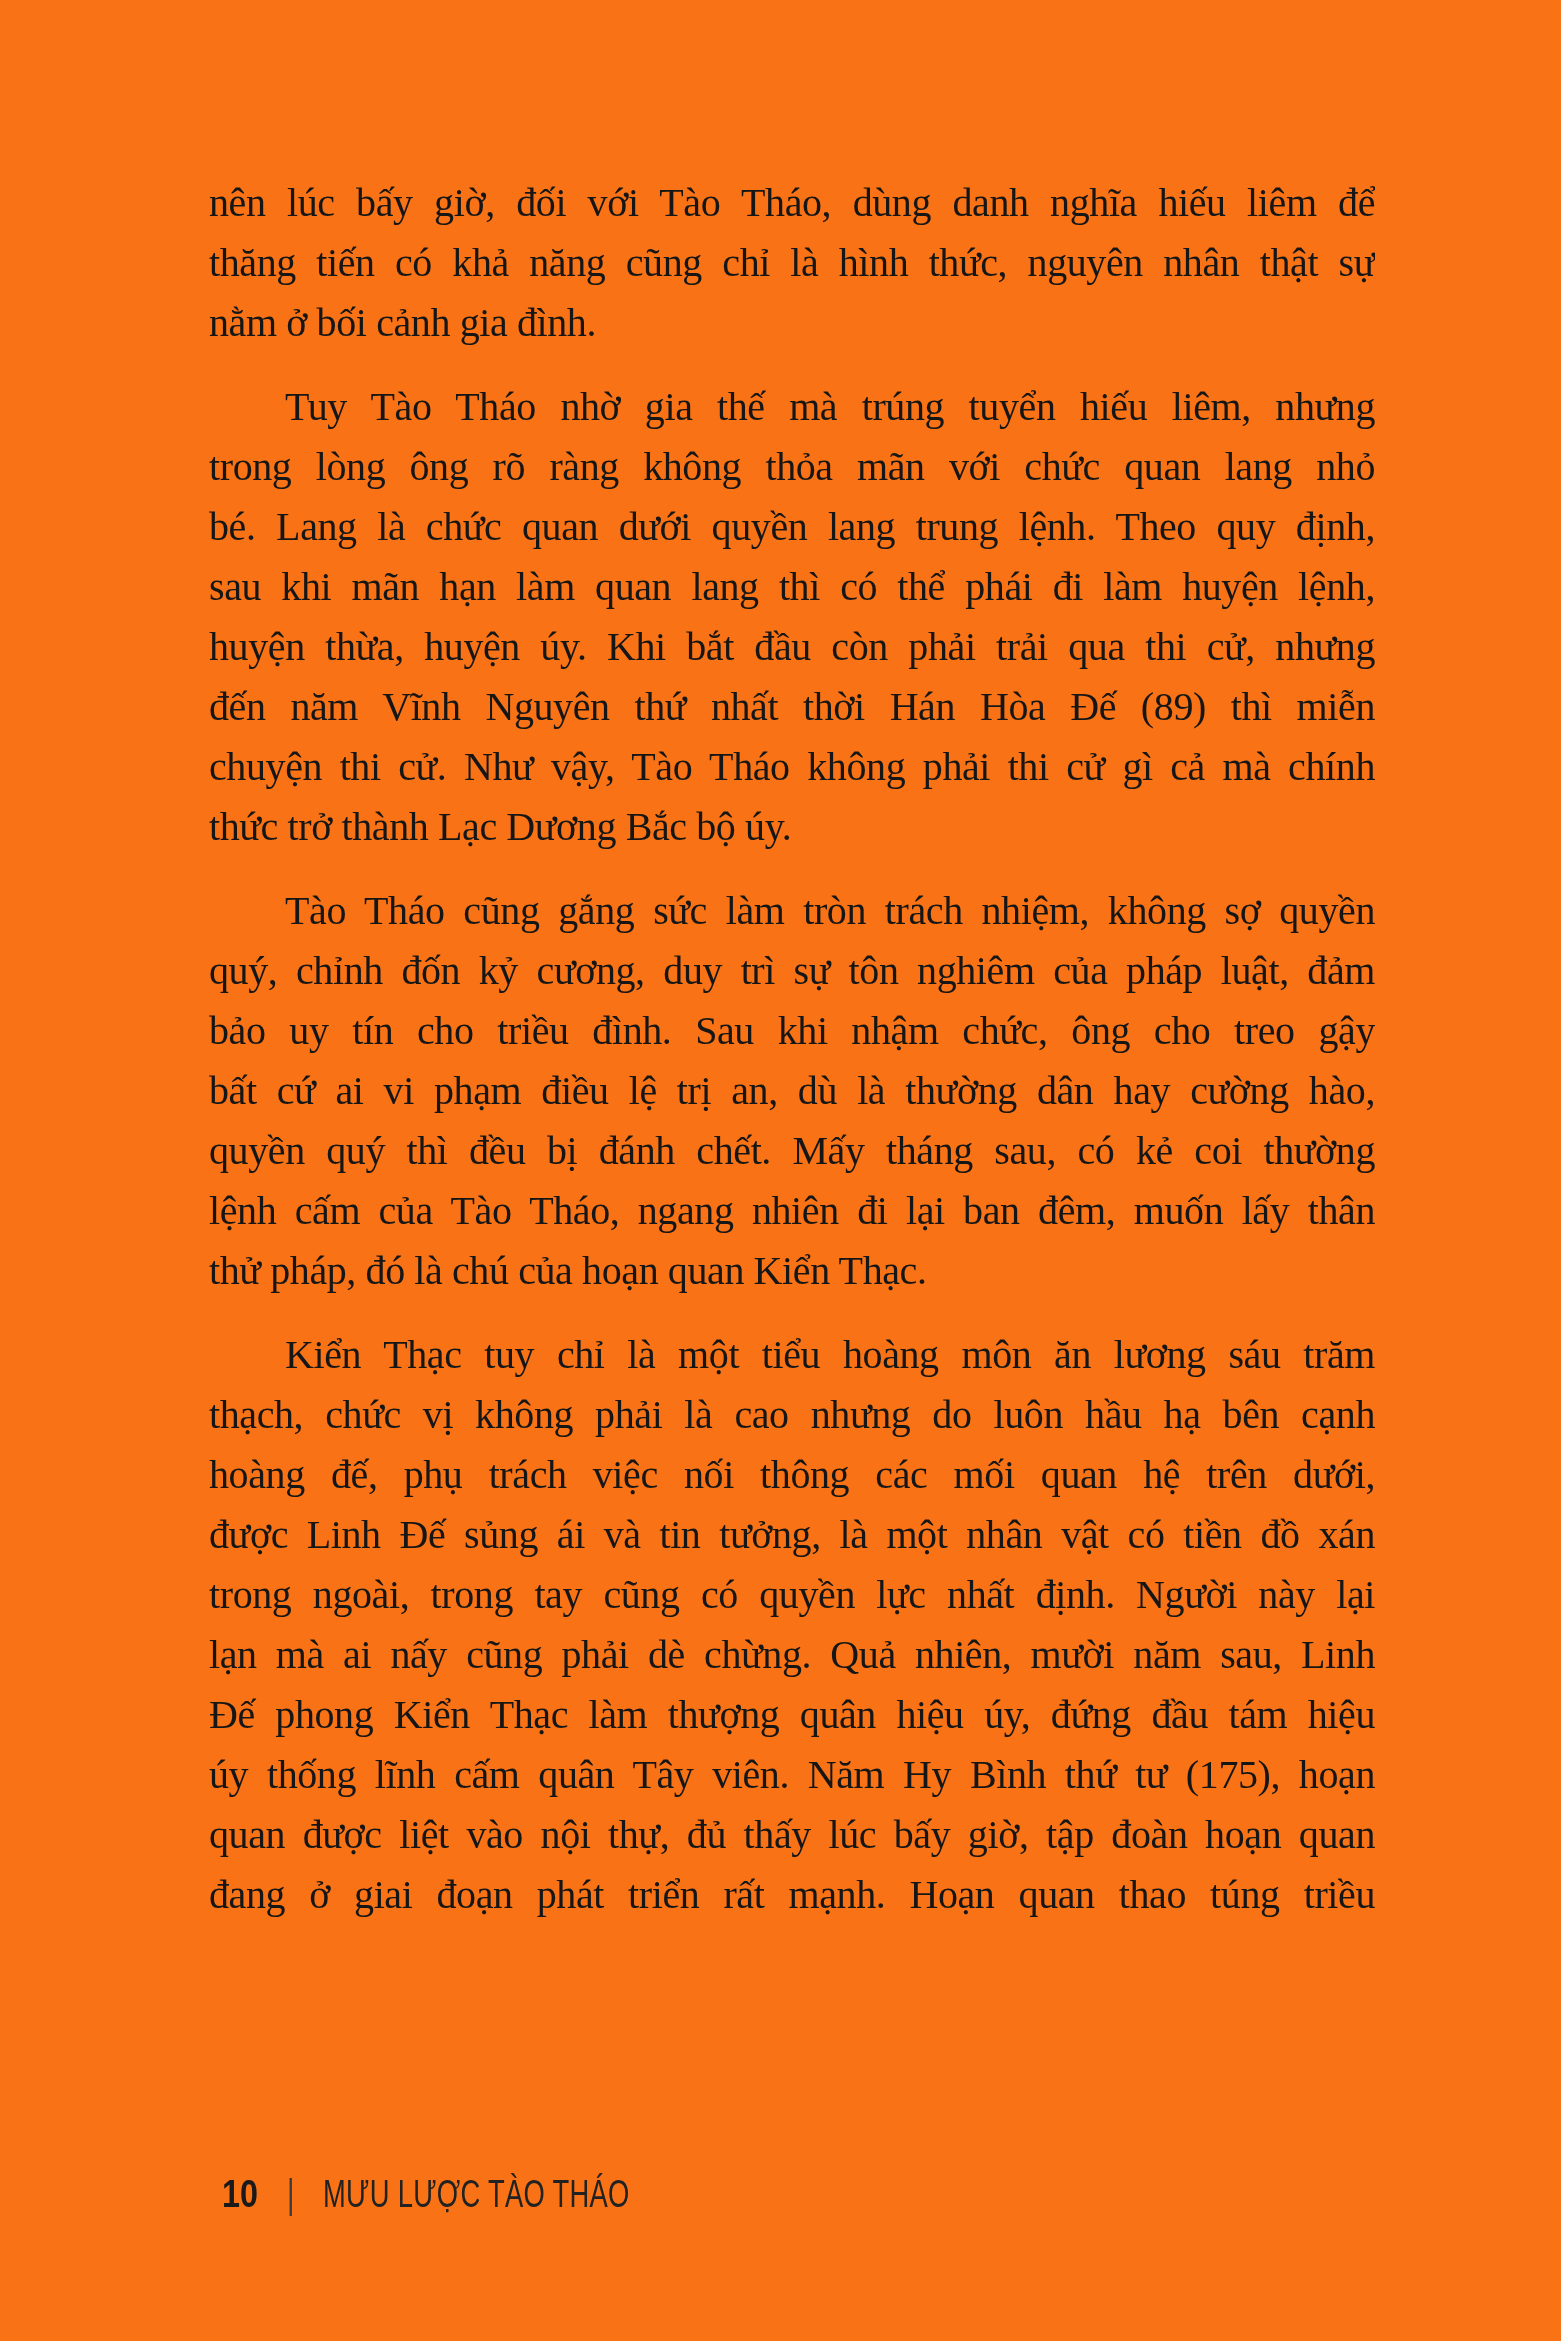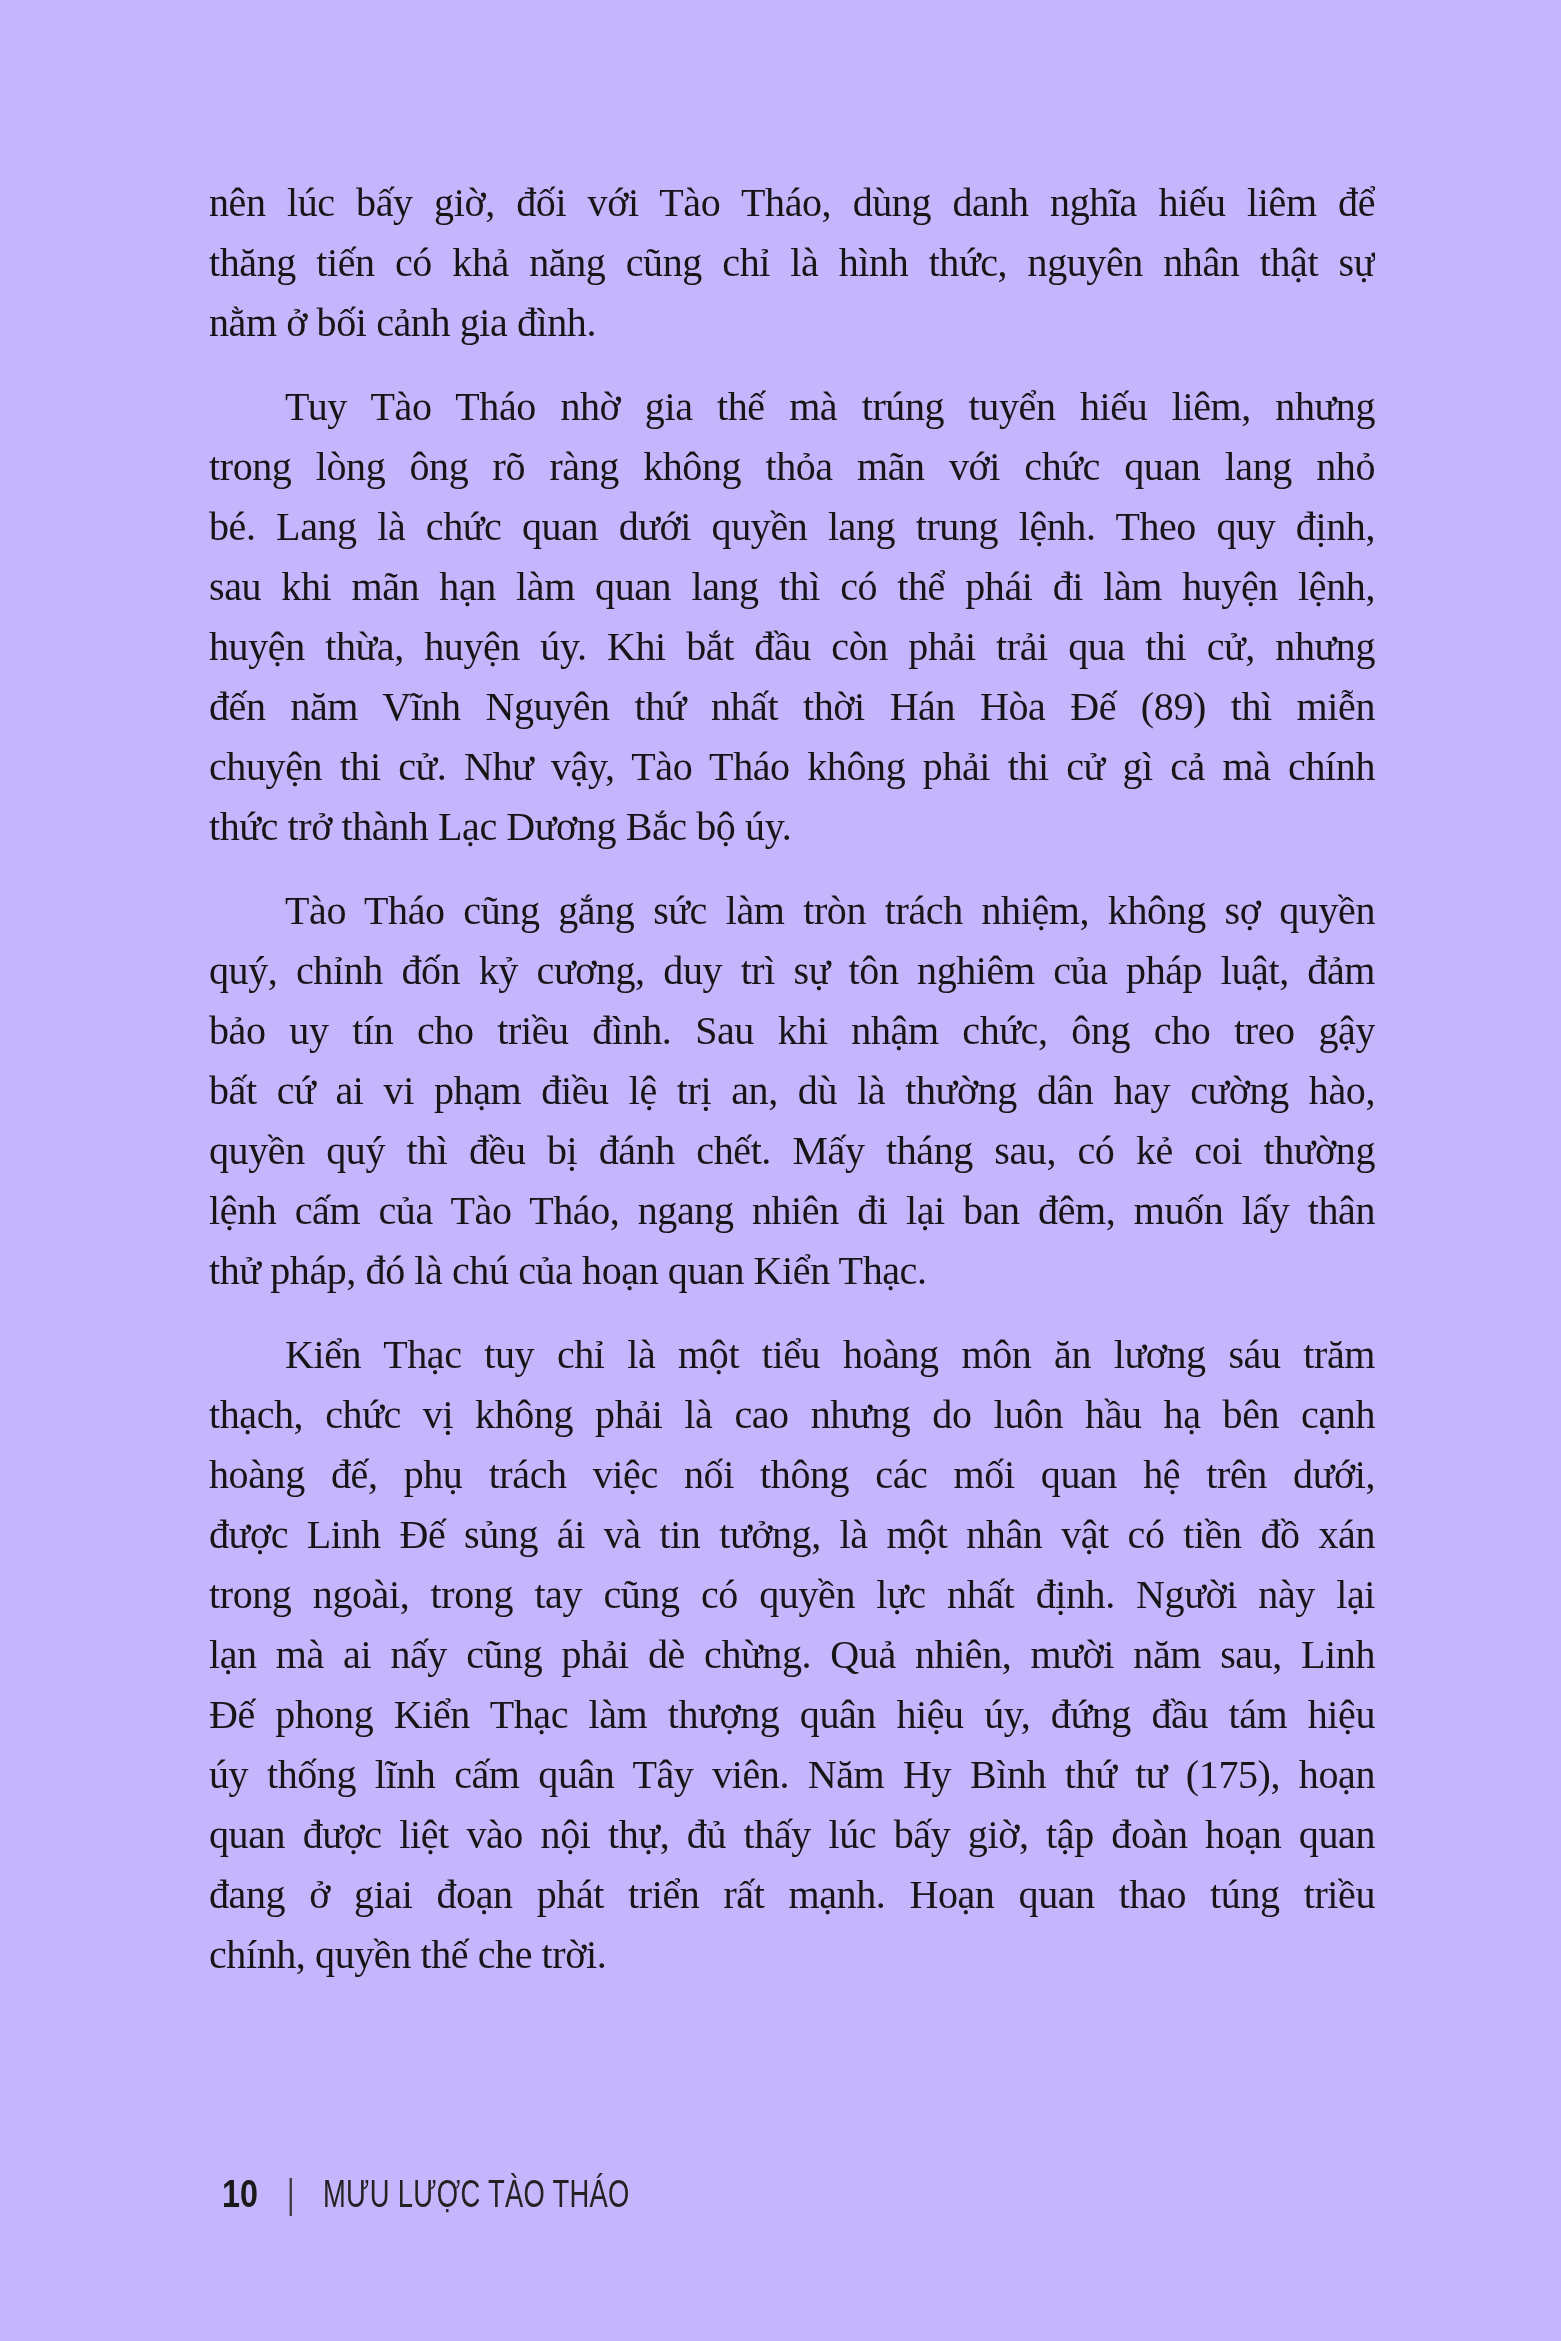--- a/index.html
+++ b/index.html
@@ -5,21 +5,21 @@
   html, body {
     margin: 0;
     padding: 0;
     background: #e8e8e8;
   }
   .page {
     position: relative;
     width: 1561px;
     height: 2342px;
     margin: 0 auto;
-    background: #c4b5fd;
+    background: #f97316;
     overflow: hidden;
     font-family: "Liberation Serif", "DejaVu Serif", serif;
     color: #161616;
   }
   .text-block {
     position: absolute;
     left: 209px;
     top: 173px;
     width: 1166px;
   }
@@ -117,21 +117,20 @@
         <div class="line">Kiển Thạc tuy chỉ là một tiểu hoàng môn ăn lương sáu trăm</div>
         <div class="line">thạch, chức vị không phải là cao nhưng do luôn hầu hạ bên cạnh</div>
         <div class="line">hoàng đế, phụ trách việc nối thông các mối quan hệ trên dưới,</div>
         <div class="line">được Linh Đế sủng ái và tin tưởng, là một nhân vật có tiền đồ xán</div>
         <div class="line">trong ngoài, trong tay cũng có quyền lực nhất định. Người này lại</div>
         <div class="line">lạn mà ai nấy cũng phải dè chừng. Quả nhiên, mười năm sau, Linh</div>
         <div class="line">Đế phong Kiển Thạc làm thượng quân hiệu úy, đứng đầu tám hiệu</div>
         <div class="line">úy thống lĩnh cấm quân Tây viên. Năm Hy Bình thứ tư (175), hoạn</div>
         <div class="line">quan được liệt vào nội thự, đủ thấy lúc bấy giờ, tập đoàn hoạn quan</div>
         <div class="line">đang ở giai đoạn phát triển rất mạnh. Hoạn quan thao túng triều</div>
-        <div class="line last">chính, quyền thế che trời.</div>
       </div>
     </section>
 
   <footer class="footer">
     <span class="page-num">10</span>
     <span class="separator">|</span>
     <span class="book-title">MƯU LƯỢC TÀO THÁO</span>
   </footer>
 
 </main>

